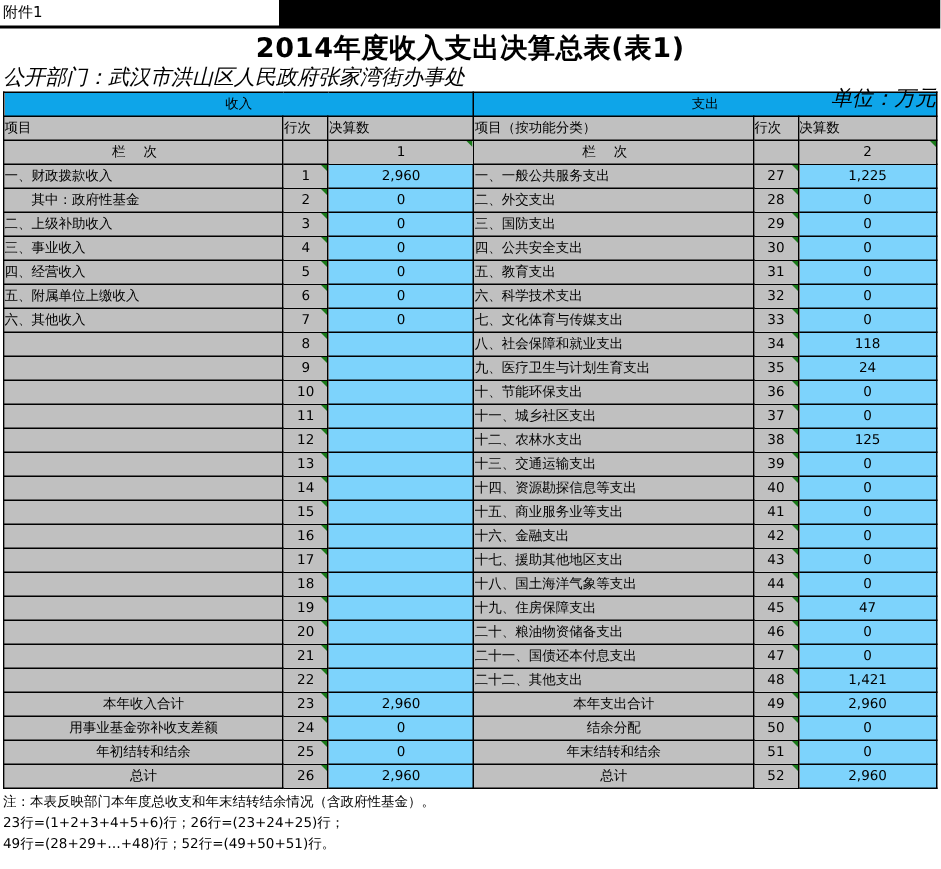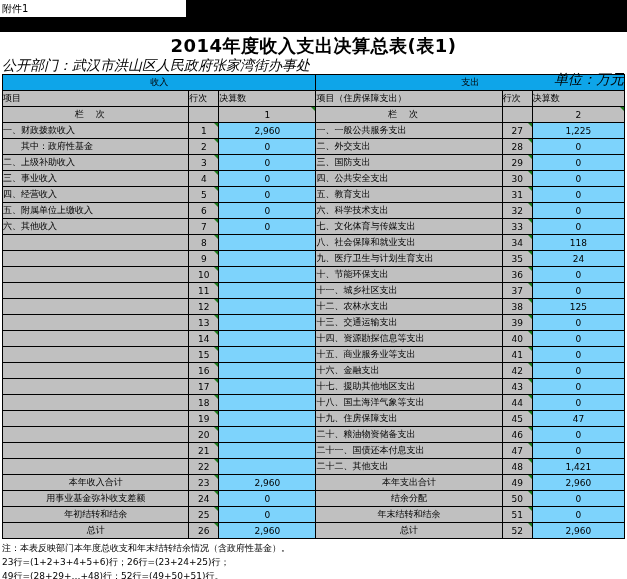--- a/index.html
+++ b/index.html
@@ -12,21 +12,21 @@
     height: 579px;
     font-family: "DejaVu Sans", "Liberation Sans", sans-serif;
     font-size: 9px;
     color: #000000;
     overflow: hidden;
     position: relative;
   }
 
   
   .topbar {
-    height: 32px;
+    height: 19px;
     background: #000000;
     position: relative;
   }
   .topbar-label {
     position: absolute;
     left: 0;
     top: 0;
     width: 186px;
     height: 17px;
     background: #ffffff;
@@ -193,21 +193,21 @@
   </colgroup>
   <thead>
     <tr>
       <td class="hdr" colspan="3">收入</td>
       <td class="hdr sep-left" colspan="3">支出</td>
     </tr>
     <tr>
       <td class="hdr-sub">项目</td>
       <td class="hdr-sub">行次</td>
       <td class="hdr-sub">决算数</td>
-      <td class="hdr-sub sep-left">项目（住房保障支出）</td>
+      <td class="hdr-sub sep-left">项目（按功能分类）</td>
       <td class="hdr-sub">行次</td>
       <td class="hdr-sub">决算数</td>
     </tr>
     <tr>
       <td class="colnum-label">栏次</td>
       <td class="colnum"></td>
       <td class="rownum">
         <span class="tri"></span>
         <span>1</span>
       </td>

